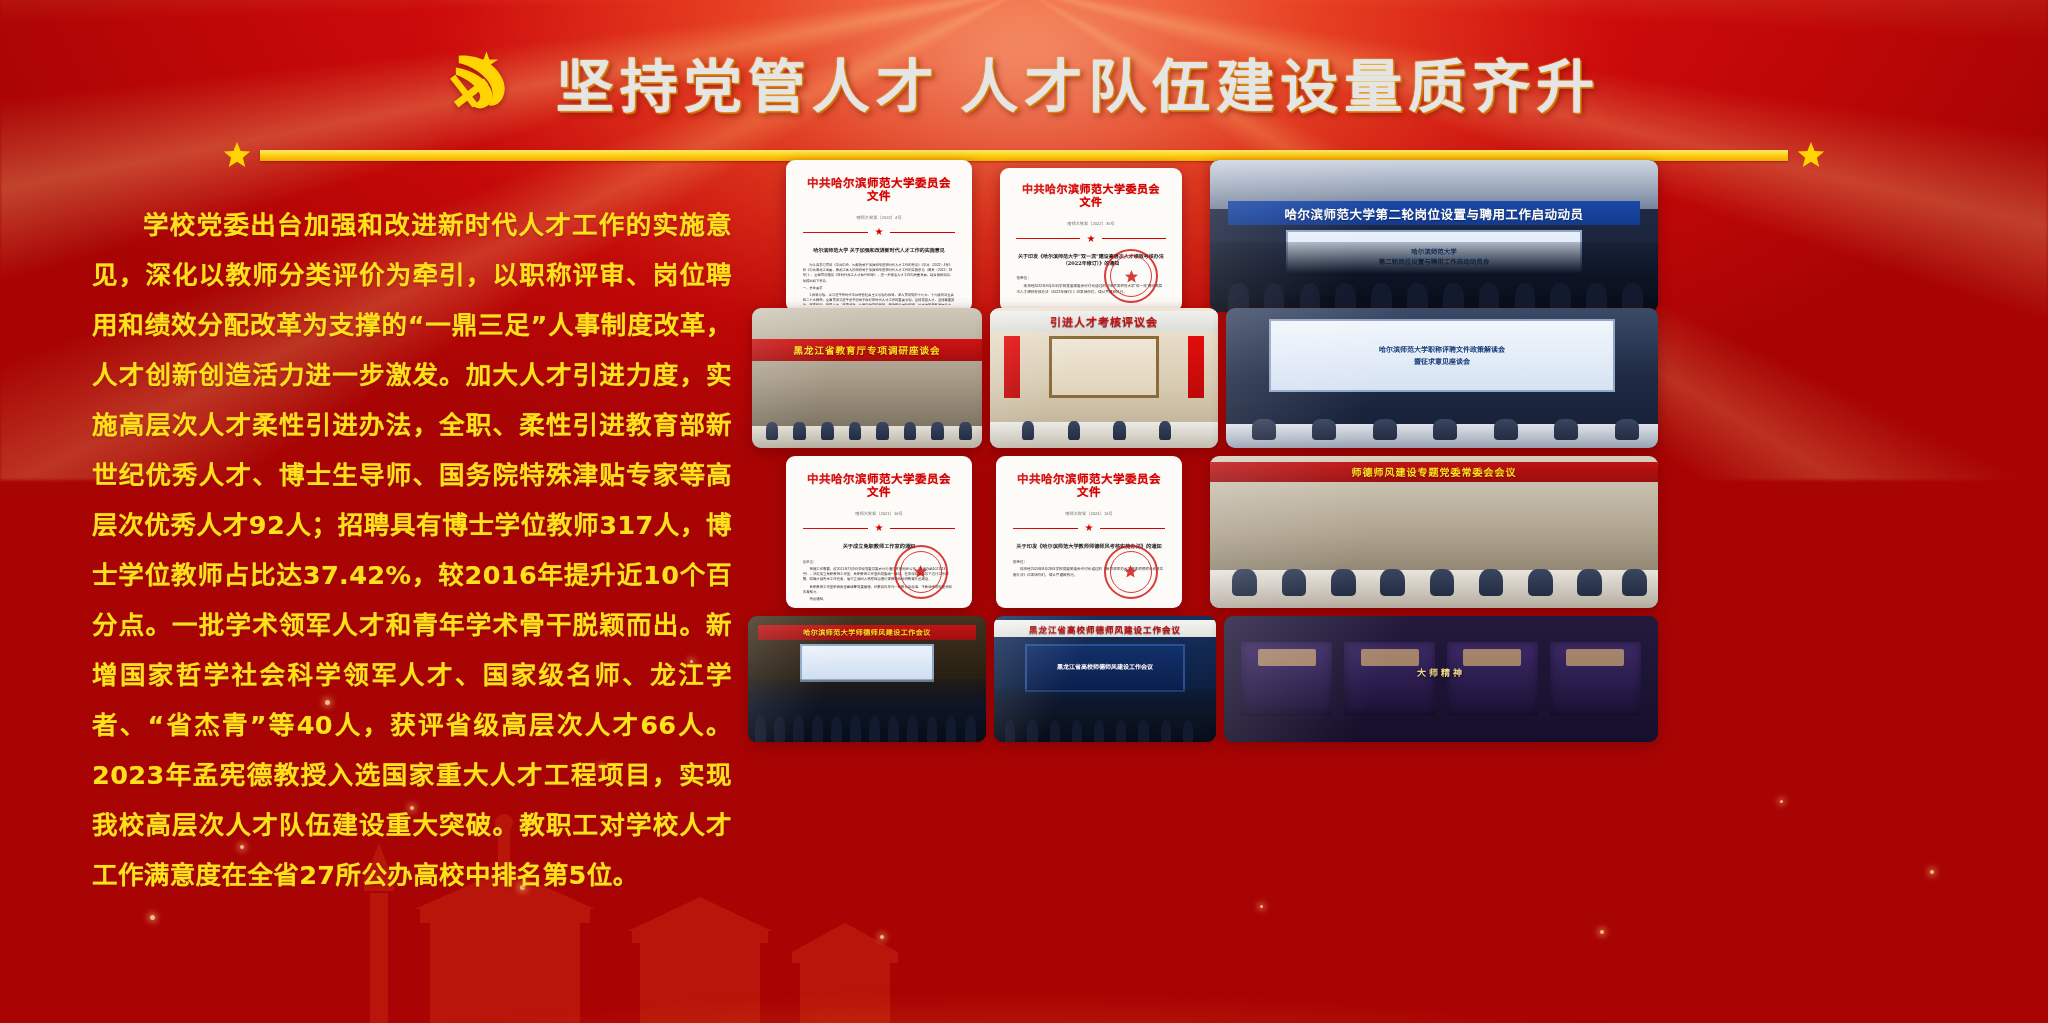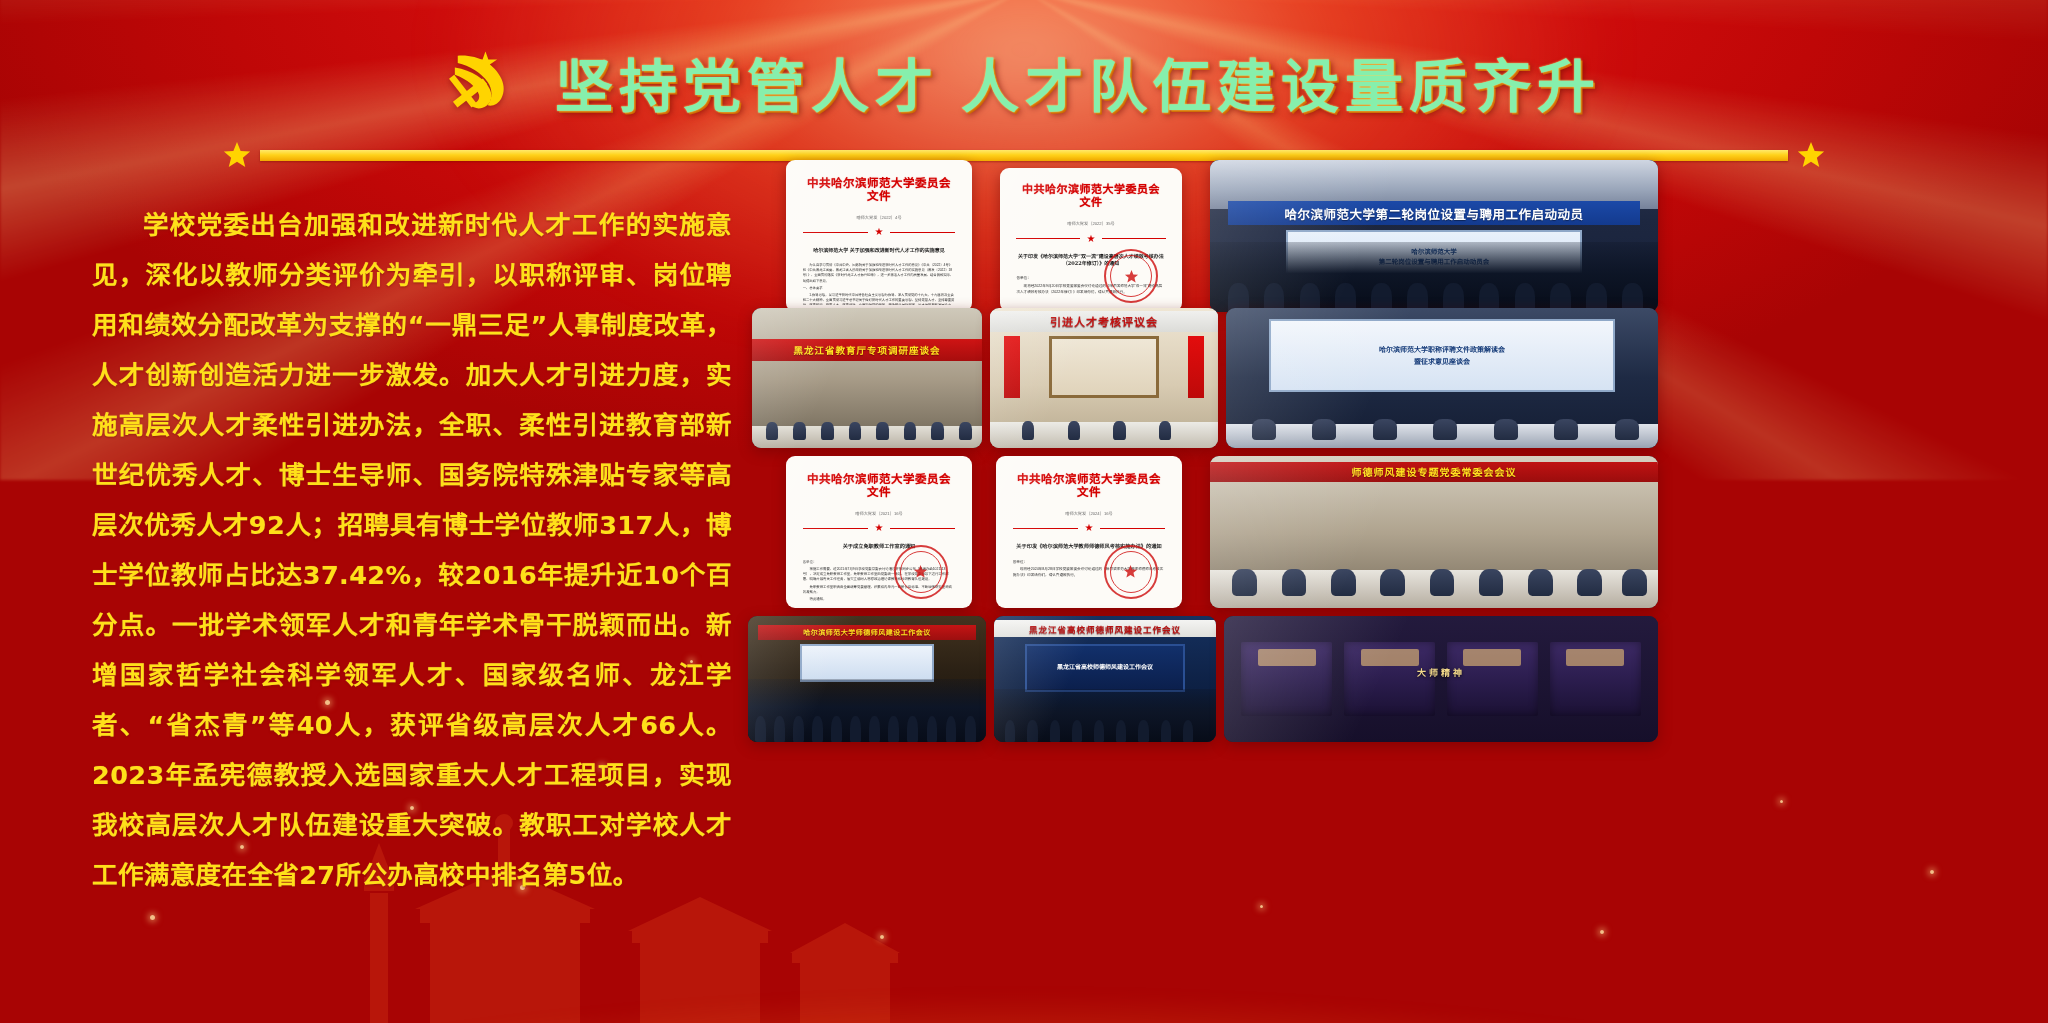--- a/index.html
+++ b/index.html
@@ -129,27 +129,27 @@
   }
   .title-row {
     display: flex; align-items: center; gap: 34px;
     margin-top: 40px;
   }
   .party-emblem { width: 74px; height: 70px; flex: none; filter: drop-shadow(0 2px 3px rgba(120,0,0,.55)); }
   .main-title {
     font-size: 58px;
     font-weight: 700;
     letter-spacing: 6px;
-    color: #86efac;
+    color: #e5e5e5;
     white-space: nowrap;
     text-shadow:
       0 0 2px #fff27a,
       2px 2px 0 #d06a00,
       3px 3px 6px rgba(110,10,0,.65);
-    font-family: Liberation Sans, sans-serif;
+    font-family: Liberation Serif, serif;
   }
   .rule-row {
     display: flex; align-items: center; justify-content: center;
     width: 1620px; margin-top: 16px; gap: 0;
   }
   .rule-bar {
     flex: 1; height: 11px;
     background: linear-gradient(180deg,#ffe96b 0%, #ffd21a 45%, #f2a900 100%);
     box-shadow: 0 1px 2px rgba(120,10,0,.5);
   }

